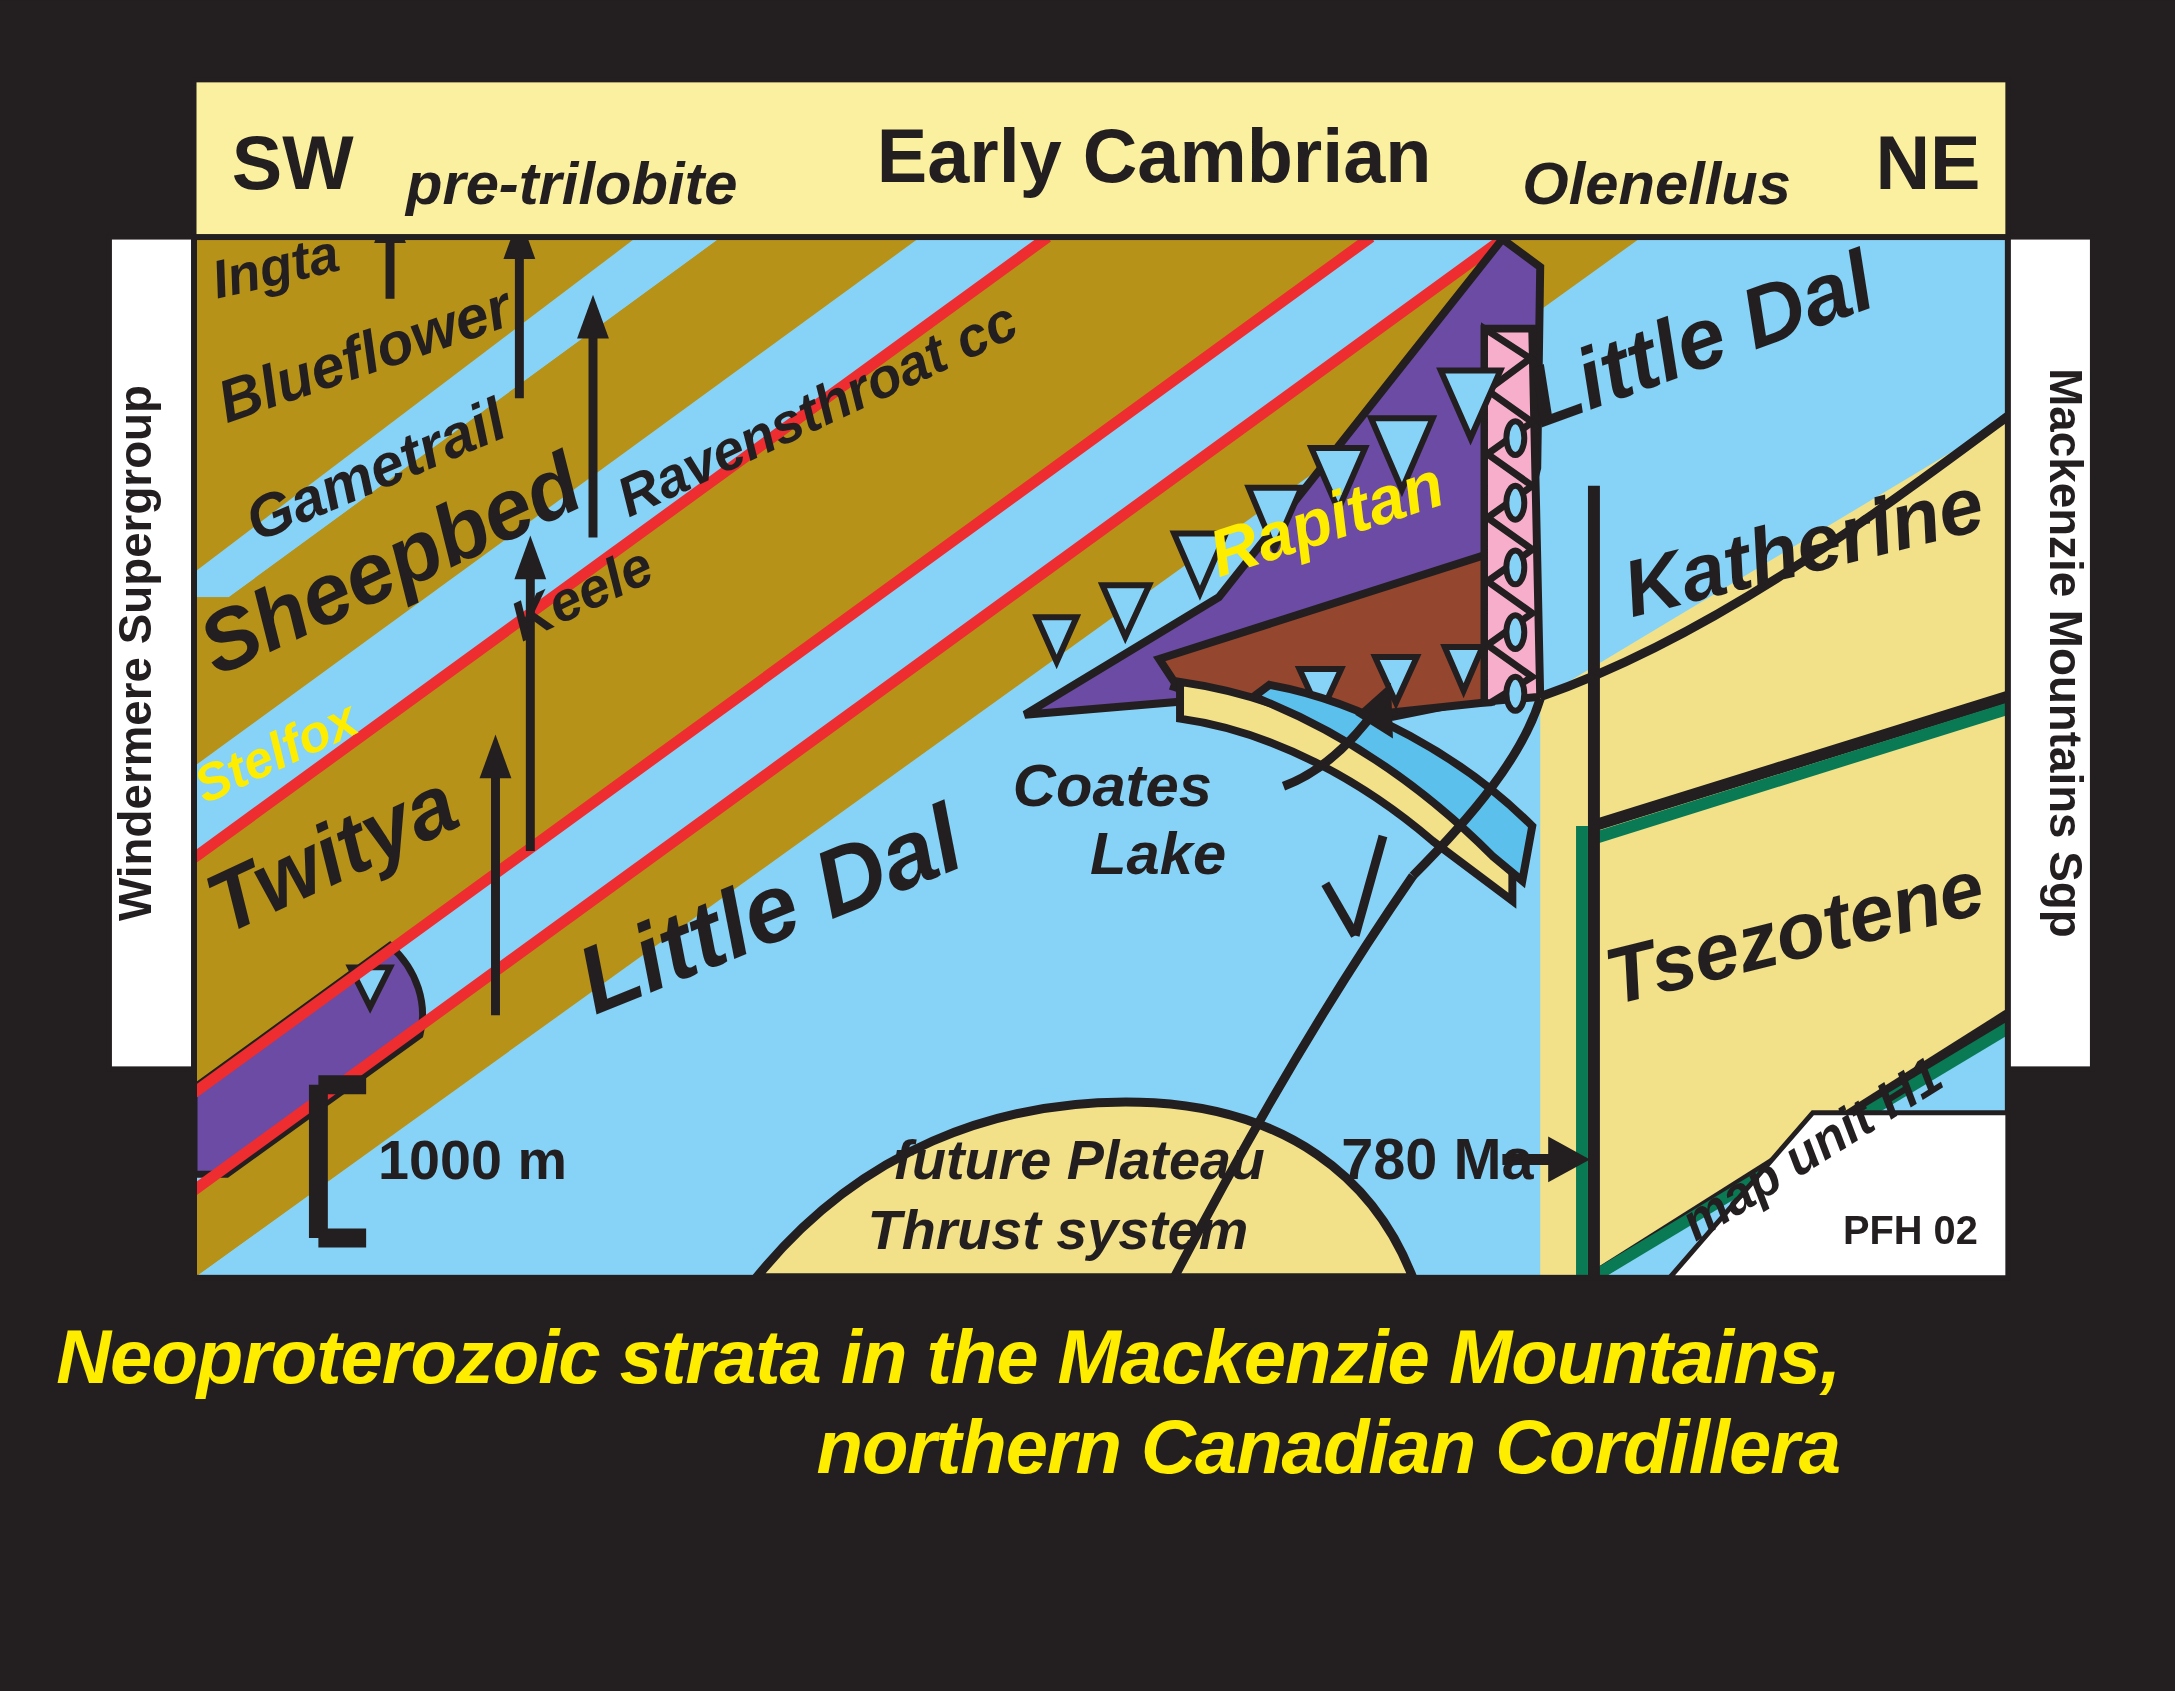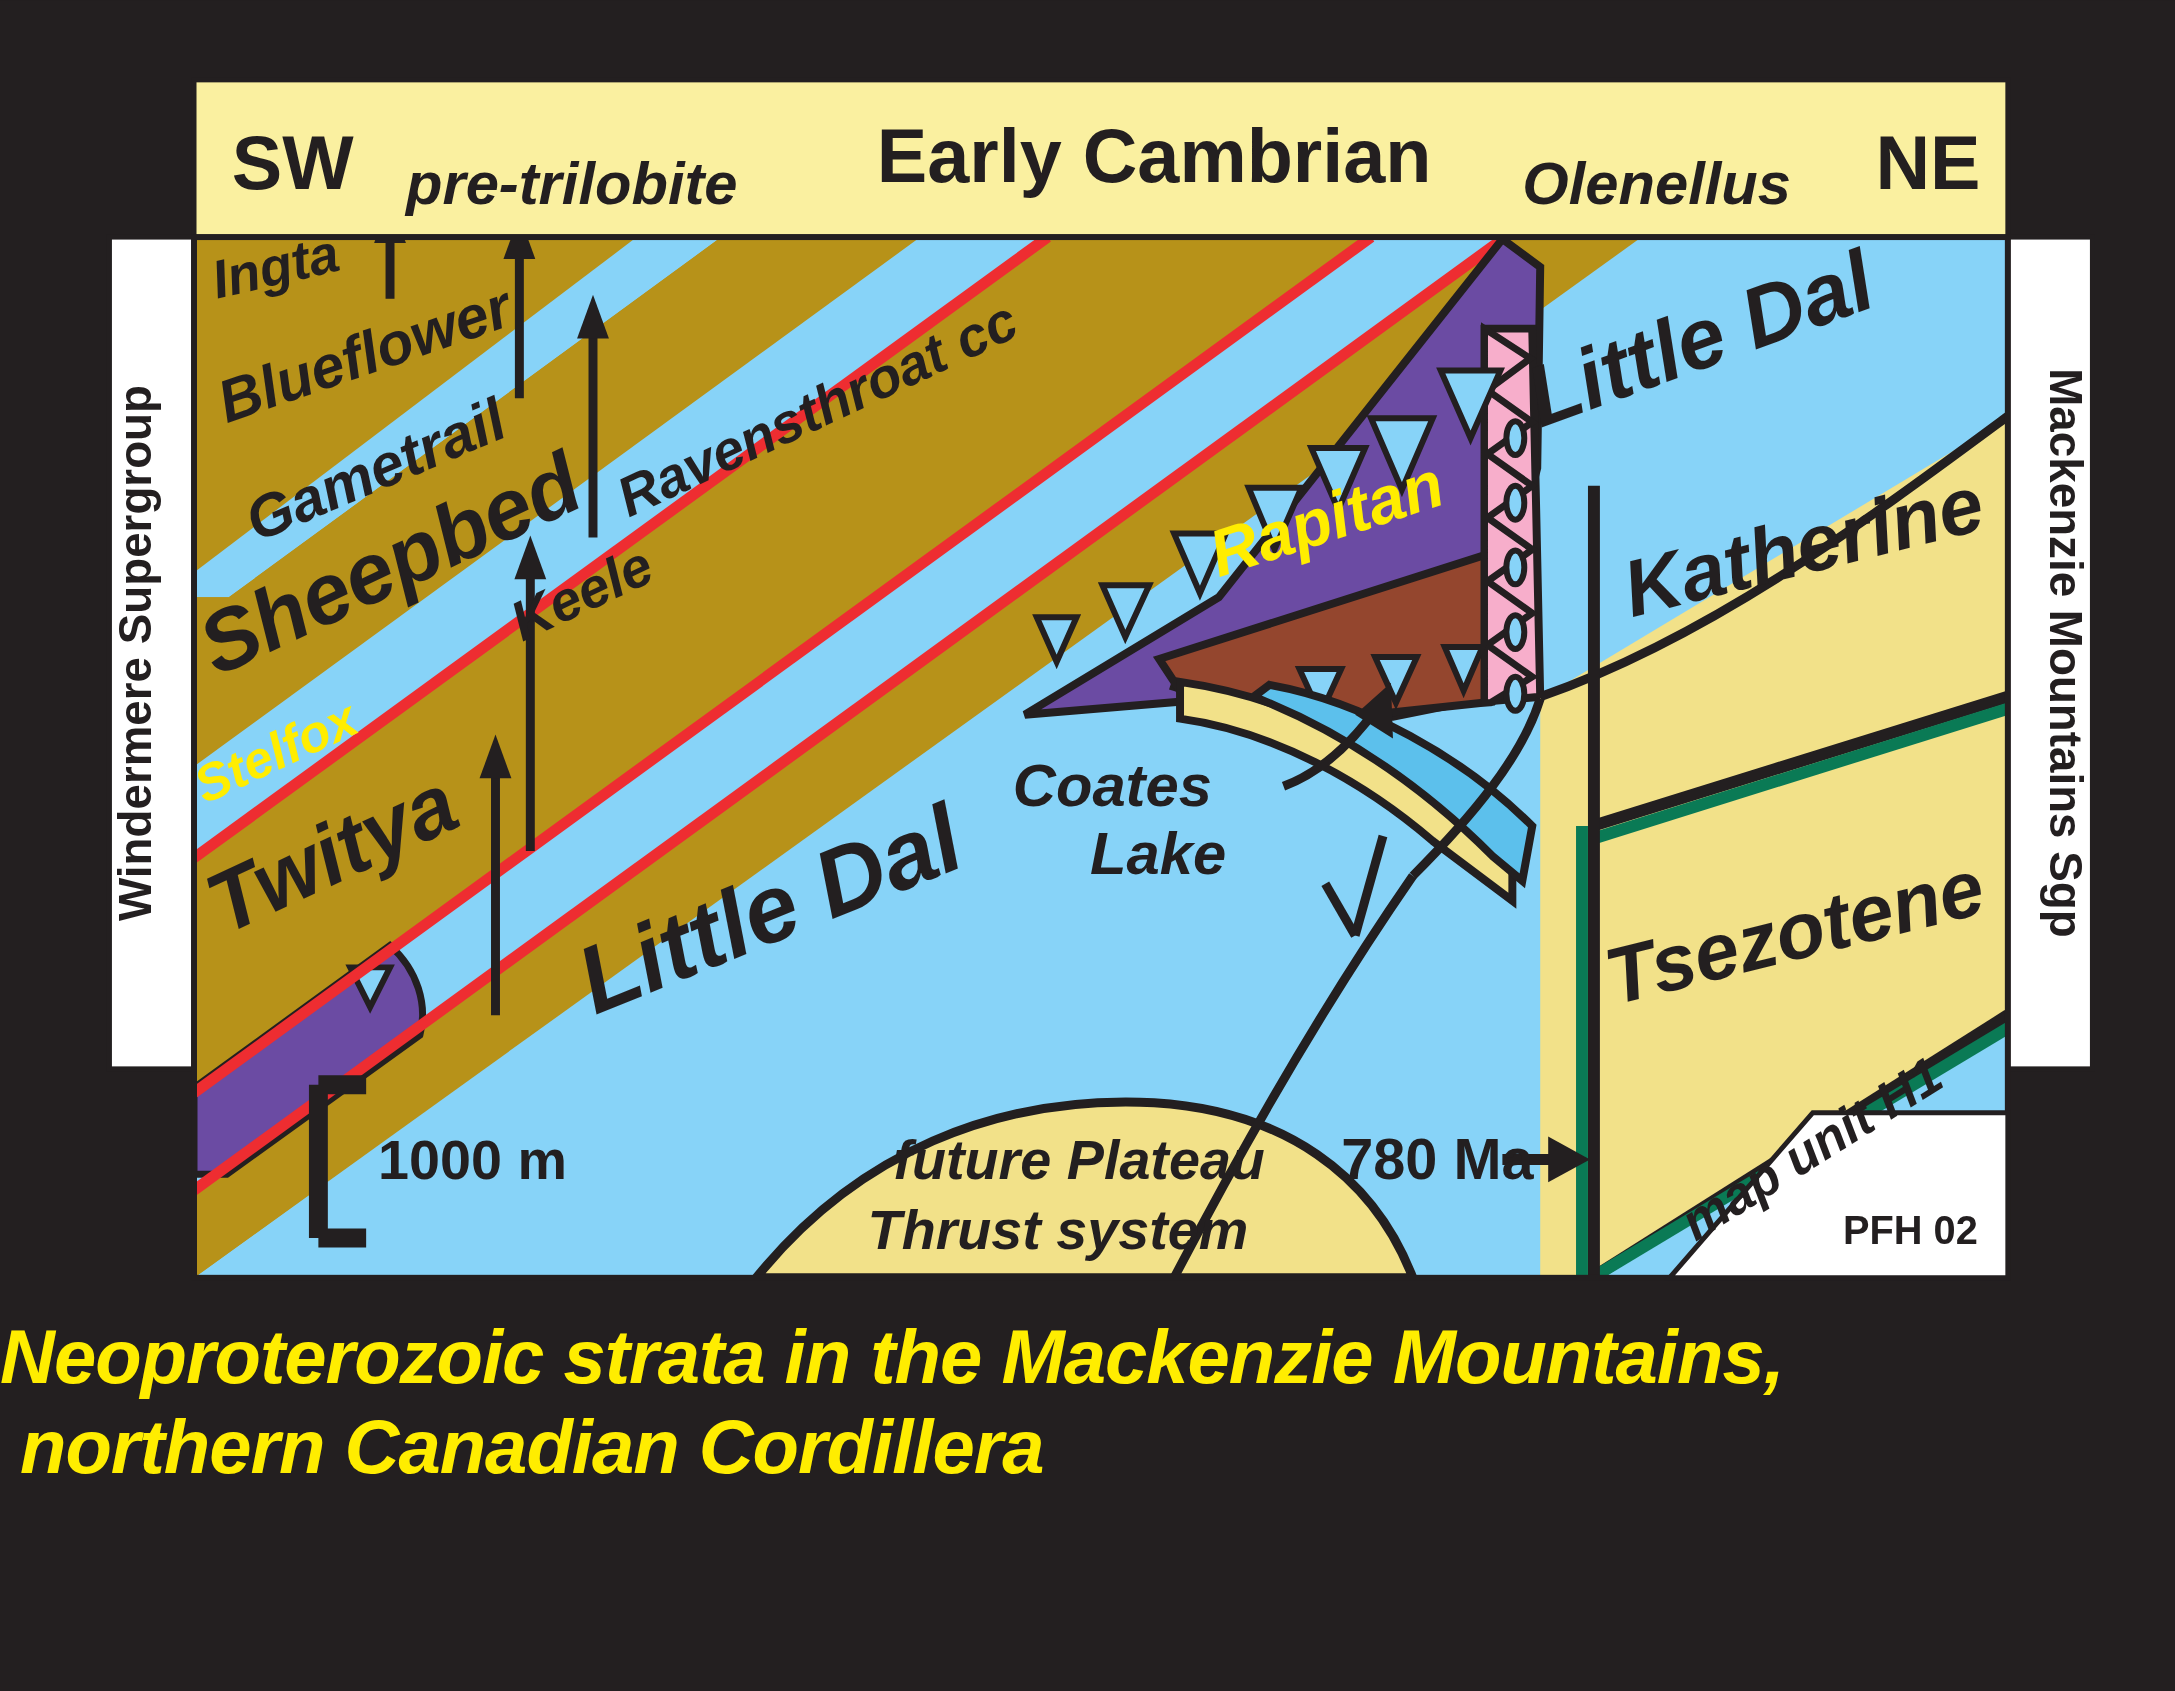--- a/index.html
+++ b/index.html
@@ -1,19 +1,19 @@
 <!DOCTYPE html>
 <html><head>
 <meta charset="utf-8">
 <style>
   html,body{margin:0;padding:0;background:#231f20;}
   body{width:2175px;height:1692px;font-family:"Liberation Sans",sans-serif;overflow:hidden;}
   #root{position:relative;width:2175px;height:1692px;background:#231f20;}
   svg#fig{position:absolute;left:0;top:0;width:2175px;height:1692px;display:block;}
-  .capt{position:absolute;left:0;width:1840px;text-align:left;color:#ffed00;
+  .capt{position:absolute;left:0;width:1840px;text-align:right;color:#ffed00;
         font-family:"Liberation Sans",sans-serif;font-weight:bold;font-style:italic;
         font-size:76px;line-height:84px;letter-spacing:-1px;}
   text{font-family:"Liberation Sans",sans-serif;}
   .fm{font-style:italic;font-weight:bold;fill:#231f20;}
   .hdr{font-weight:bold;fill:#231f20;}
   .hdri{font-weight:bold;font-style:italic;fill:#231f20;}
   .ylbl{font-style:italic;font-weight:bold;fill:#ffed00;}
   .sgp{font-weight:bold;fill:#231f20;}
 </style>
 </head>
@@ -196,16 +196,16 @@
   <text class="hdr" x="380" y="1185" font-size="56">1000 m</text>
 
   <text class="fm" x="898" y="1185" font-size="56">future Plateau</text>
   <text class="fm" x="872" y="1255" font-size="56">Thrust system</text>
 
   <text class="hdr" x="1348" y="1185" font-size="58">780 Ma</text>
 
 </svg>
 
 <div class="capt" style="top:1315px;">Neoproterozoic strata in the Mackenzie Mountains,</div>
-<div class="capt" style="top:1405px;padding-left:20px;">northern Canadian Cordillera</div>
+<div class="capt" style="top:1405px;">northern Canadian Cordillera</div>
 
 </div>
 
 
 </body></html>

